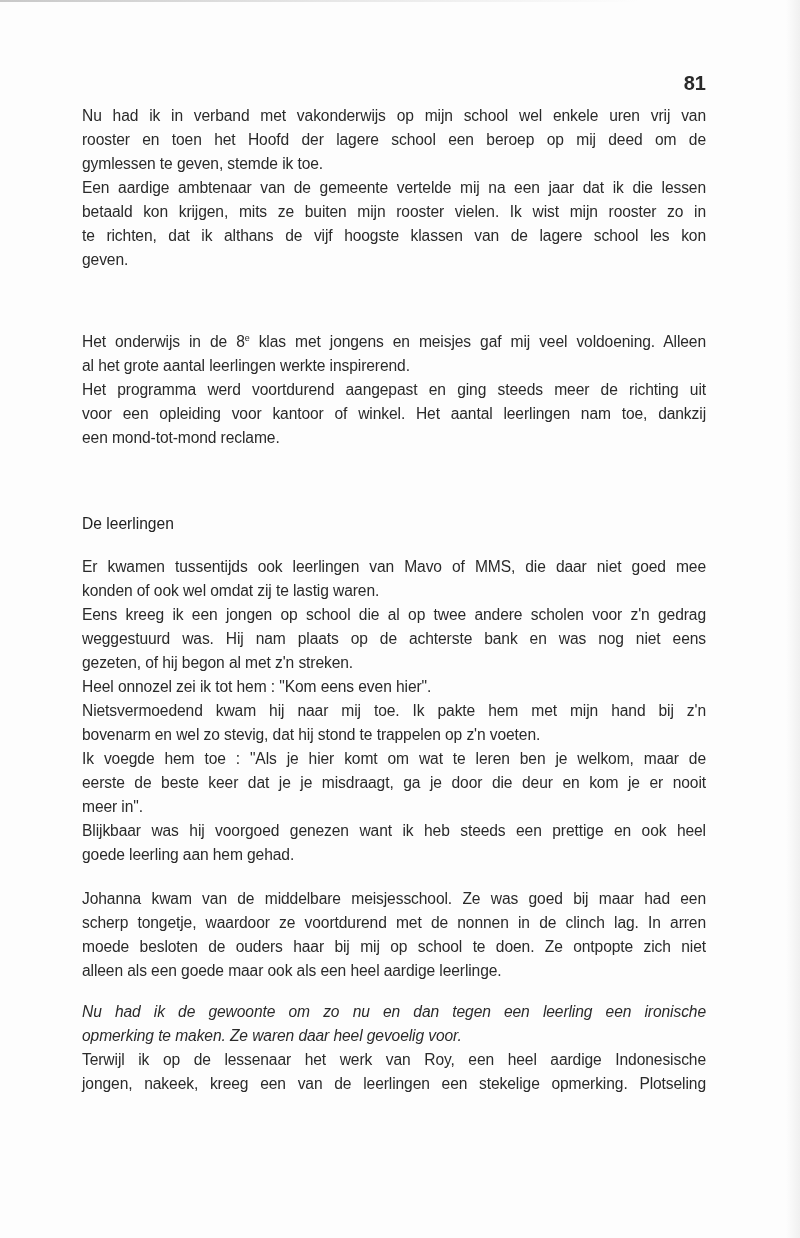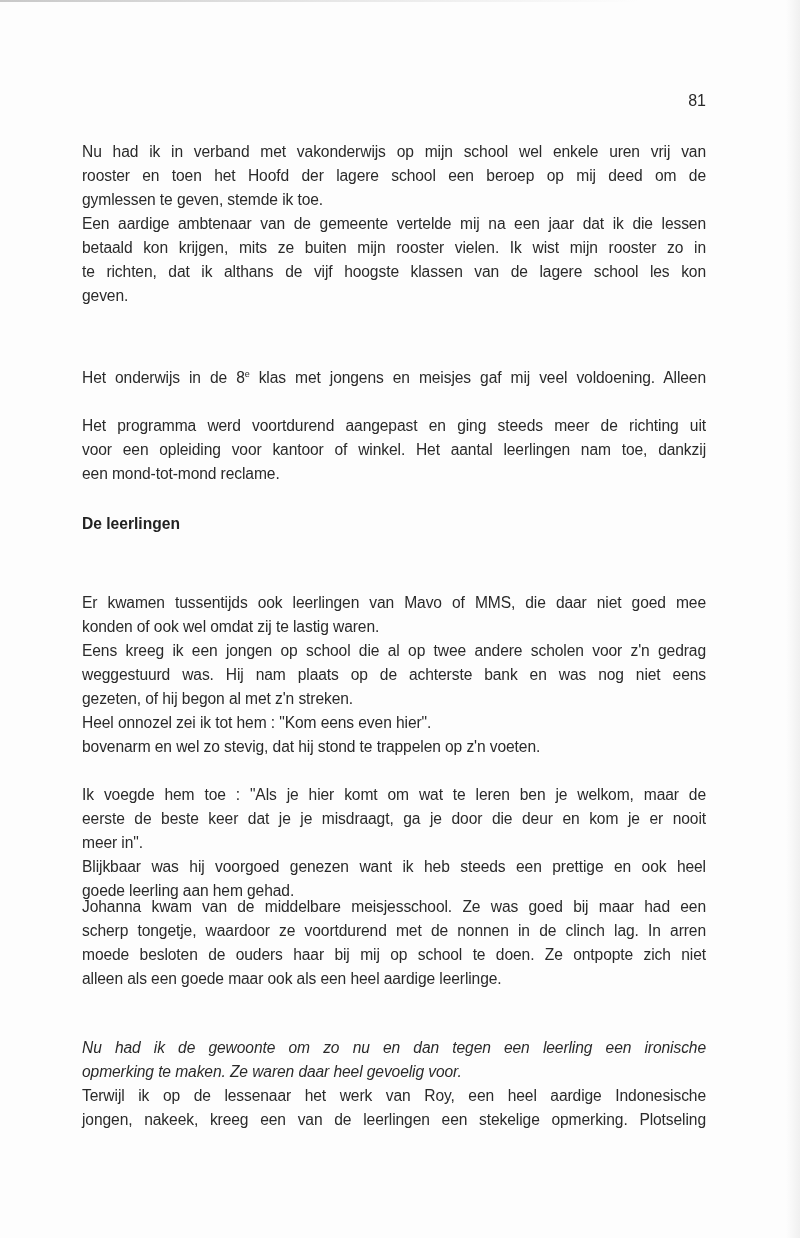--- a/index.html
+++ b/index.html
@@ -31,51 +31,51 @@
   .page::after {
     content: "";
     position: absolute;
     top: 0; right: 0; bottom: 0;
     width: 14px;
     background: linear-gradient(to right, rgba(253,253,253,0), #f0f0f0);
   }
   .page-number {
     position: absolute;
     left: 682px;
-    top: 91px;
+    top: 73px;
     width: 24px;
     text-align: right;
-    font-size: 16px;
+    font-size: 20px;
     line-height: 20px;
+    font-weight: bold;
   }
   .text-block {
     position: absolute;
     left: 82px;
     width: 624px;
     font-size: 15.6px;
     letter-spacing: -0.1px;
-    margin-top: 36px;
   }
   .line {
     height: 24px;
     line-height: 24px;
     white-space: nowrap;
     text-align: justify;
     text-align-last: justify;
   }
   .line.last {
     text-align-last: left;
   }
   .heading {
     position: absolute;
     left: 82px;
     top: 512px;
     font-size: 15.6px;
     line-height: 24px;
-    font-weight: bold;
+    font-weight: normal;
     color: #222;
   }
   sup.ord {
     font-size: 9px;
     vertical-align: 0;
     position: relative;
     top: -6px;
   }
 </style>
 </head>
@@ -93,20 +93,21 @@
 
   <div class="text-block" style="top:176px;">
     <div class="line">Een aardige ambtenaar van de gemeente vertelde mij na een jaar dat ik die lessen</div>
     <div class="line">betaald kon krijgen, mits ze buiten mijn rooster vielen. Ik wist mijn rooster zo in</div>
     <div class="line">te richten, dat ik althans de vijf hoogste klassen van de lagere school les kon</div>
     <div class="line last">geven.</div>
   </div>
 
   <div class="text-block" style="top:330px;">
     <div class="line"><span>Het onderwijs in de 8</span><sup class="ord">e</sup><span> klas met jongens en meisjes gaf mij veel voldoening. Alleen</span></div>
+    <div class="line last">al het grote aantal leerlingen werkte inspirerend.</div>
   </div>
 
   <div class="text-block" style="top:378px;">
     <div class="line">Het programma werd voortdurend aangepast en ging steeds meer de richting uit</div>
     <div class="line">voor een opleiding voor kantoor of winkel. Het aantal leerlingen nam toe, dankzij</div>
     <div class="line last">een mond-tot-mond reclame.</div>
   </div>
 
   <div class="heading">De leerlingen</div>
 
@@ -119,35 +120,36 @@
     <div class="line last">Heel onnozel zei ik tot hem : "Kom eens even hier".</div>
   </div>
 
   <div class="text-block" style="top:603px;">
     <div class="line">Eens kreeg ik een jongen op school die al op twee andere scholen voor z'n gedrag</div>
     <div class="line">weggestuurd was. Hij nam plaats op de achterste bank en was nog niet eens</div>
     <div class="line last">gezeten, of hij begon al met z'n streken.</div>
   </div>
 
   <div class="text-block" style="top:699px;">
+    <div class="line">Nietsvermoedend kwam hij naar mij toe. Ik pakte hem met mijn hand bij z'n</div>
     <div class="line last">bovenarm en wel zo stevig, dat hij stond te trappelen op z'n voeten.</div>
   </div>
 
   <div class="text-block" style="top:747px;">
     <div class="line">Ik voegde hem toe : "Als je hier komt om wat te leren ben je welkom, maar de</div>
     <div class="line">eerste de beste keer dat je je misdraagt, ga je door die deur en kom je er nooit</div>
     <div class="line last">meer in".</div>
   </div>
 
   <div class="text-block" style="top:819px;">
     <div class="line">Blijkbaar was hij voorgoed genezen want ik heb steeds een prettige en ook heel</div>
     <div class="line last">goede leerling aan hem gehad.</div>
   </div>
 
-  <div class="text-block" style="top:859px;">
+  <div class="text-block" style="top:887px;">
     <div class="line">Johanna kwam van de middelbare meisjesschool. Ze was goed bij maar had een</div>
     <div class="line">scherp tongetje, waardoor ze voortdurend met de nonnen in de clinch lag. In arren</div>
     <div class="line">moede besloten de ouders haar bij mij op school te doen. Ze ontpopte zich niet</div>
     <div class="line last">alleen als een goede maar ook als een heel aardige leerlinge.</div>
   </div>
 
   <div class="text-block" style="top:1000px;font-style:italic;">
     <div class="line">Nu had ik de gewoonte om zo nu en dan tegen een leerling een ironische</div>
     <div class="line last">opmerking te maken. Ze waren daar heel gevoelig voor.</div>
   </div>

